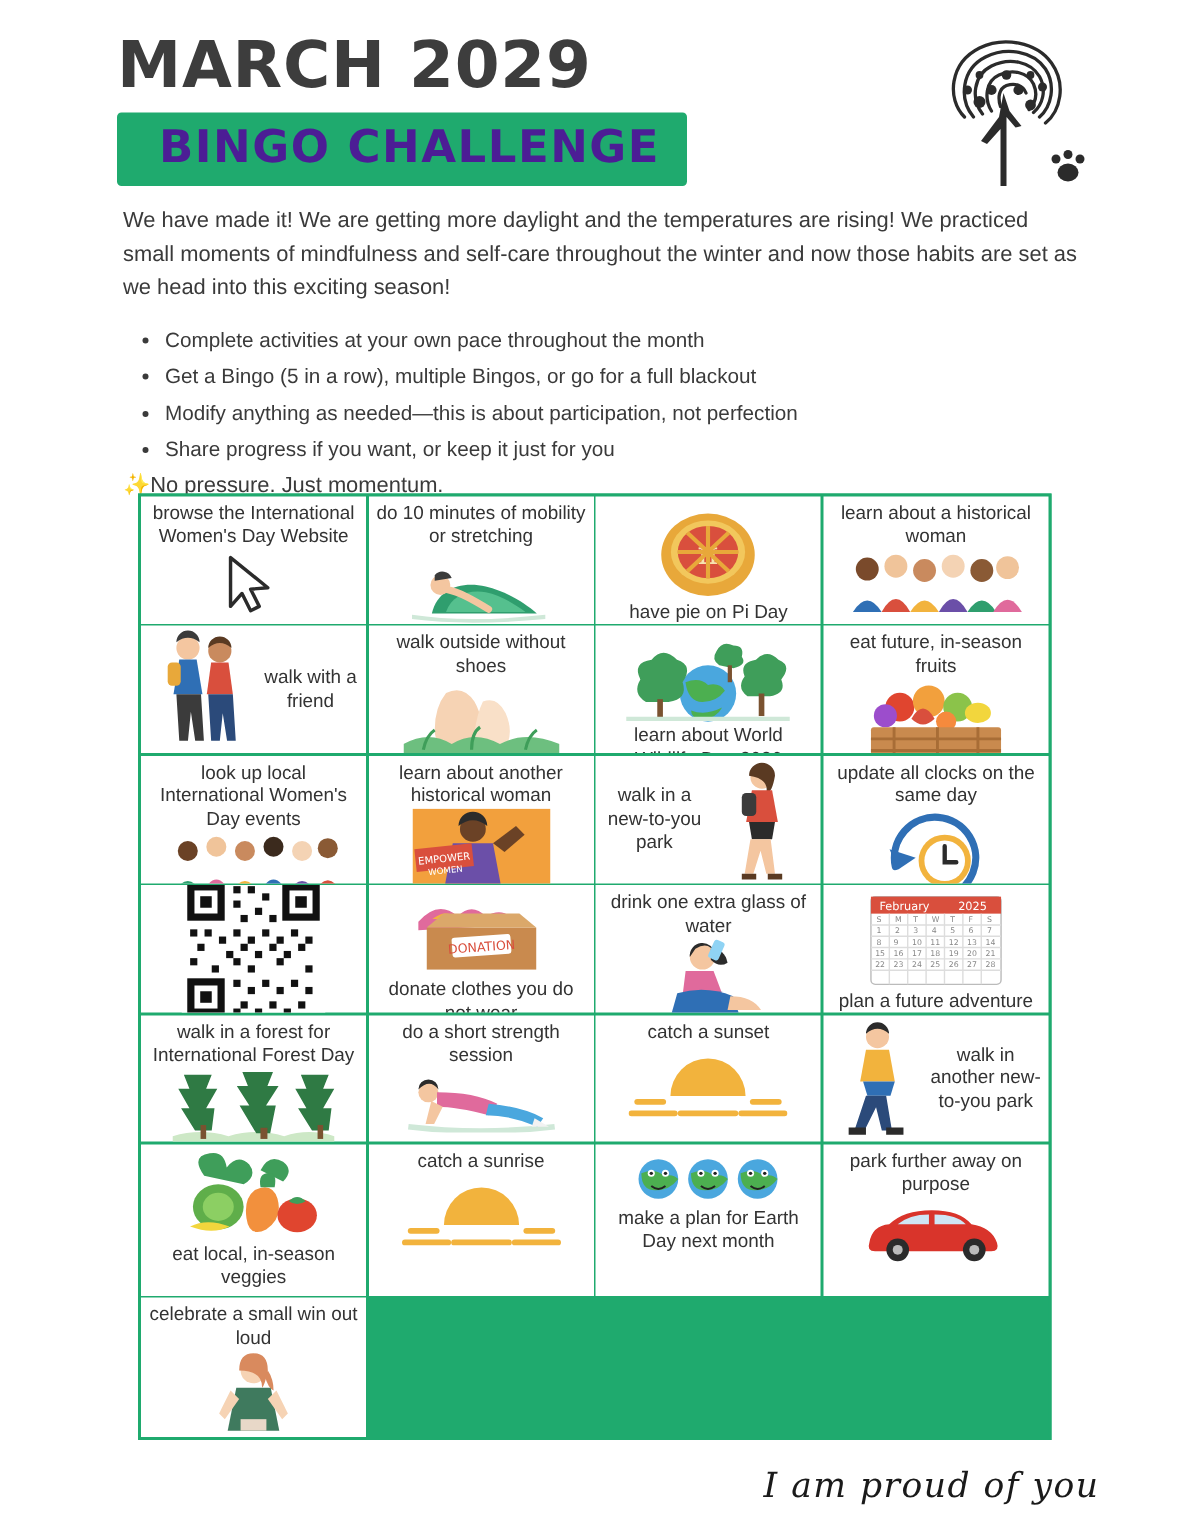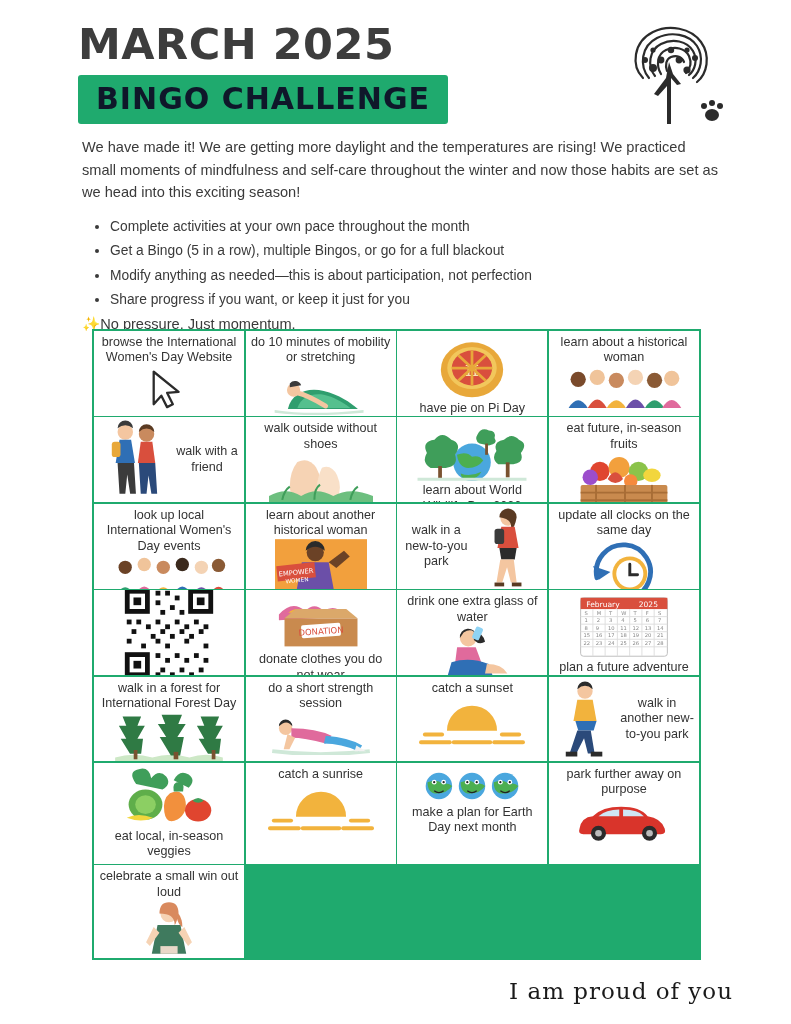--- a/index.html
+++ b/index.html
@@ -27,26 +27,26 @@
     font-weight: bold;
     font-size: 43px;
     letter-spacing: 0.5px;
     color: #3d3d3d;
     margin: 0 0 8px 0;
     line-height: 1.05;
   }
   .subtitle-band {
     display: inline-block;
     background: #1faa6e;
-    color: #0f172a;
+    color: #4c1d95;
     font-family: "DejaVu Sans", sans-serif;
     font-weight: bold;
     font-size: 30px;
     letter-spacing: 1px;
-    padding: 6px 18px 8px 18px;
+    padding: 6px 18px 8px 28px;
     border-radius: 3px;
   }
 
   
   .logo {
     position: absolute;
     right: 62px; top: 16px;
     width: 120px; height: 112px;
   }
 
@@ -108,34 +108,35 @@
   .cell.stack-tb .label { order: 1; }
   .cell.stack-tb .art { order: 2; }
   .cell.stack-bt .art { order: 1; }
   .cell.stack-bt .label { order: 2; }
 
   
   .footer-script {
     position: absolute;
     right: 58px; bottom: 20px;
     font-family: "DejaVu Serif", serif;
+    font-style: italic;
     font-size: 23px;
     color: #1a1a1a;
     letter-spacing: 1px;
   }
 
   svg { display: block; }
 </style>
 </head>
 <body>
 
 <div class="page">
 
   <div class="header">
-    <h1 class="title">MARCH 2025</h1>
+    <h1 class="title">MARCH 2029</h1>
     <div class="subtitle-band">BINGO CHALLENGE</div>
   </div>
 
   <div class="logo">
     <svg viewBox="0 0 120 112" width="120" height="112">
       <g fill="none" stroke="#2b2b2b" stroke-width="2.2" stroke-linecap="round">
         <path d="M34 62 C22 50 24 26 44 16 C60 8 82 12 92 26 C102 40 98 58 88 66"></path>
         <path d="M40 62 C30 50 32 30 48 22 C62 15 80 18 88 30 C95 41 92 55 84 62"></path>
         <path d="M46 60 C38 50 40 34 52 28 C64 22 78 25 84 35 C89 44 86 54 80 59"></path>
         <path d="M52 58 C47 50 48 38 57 34 C66 30 76 32 80 40 C83 47 81 53 77 57"></path>

